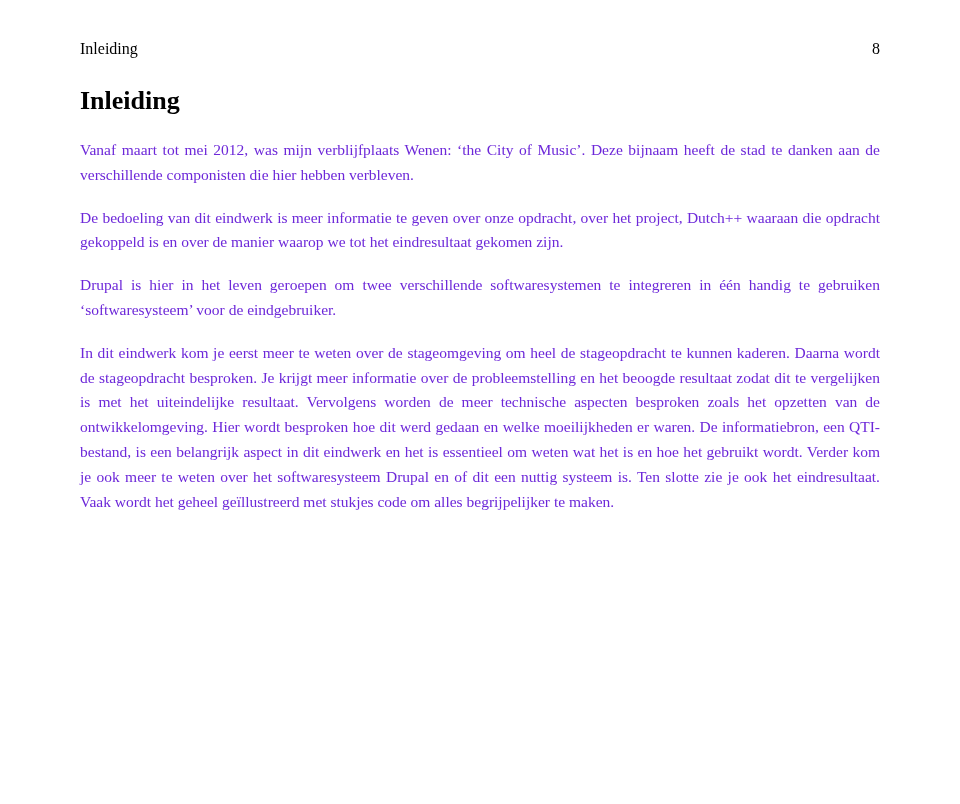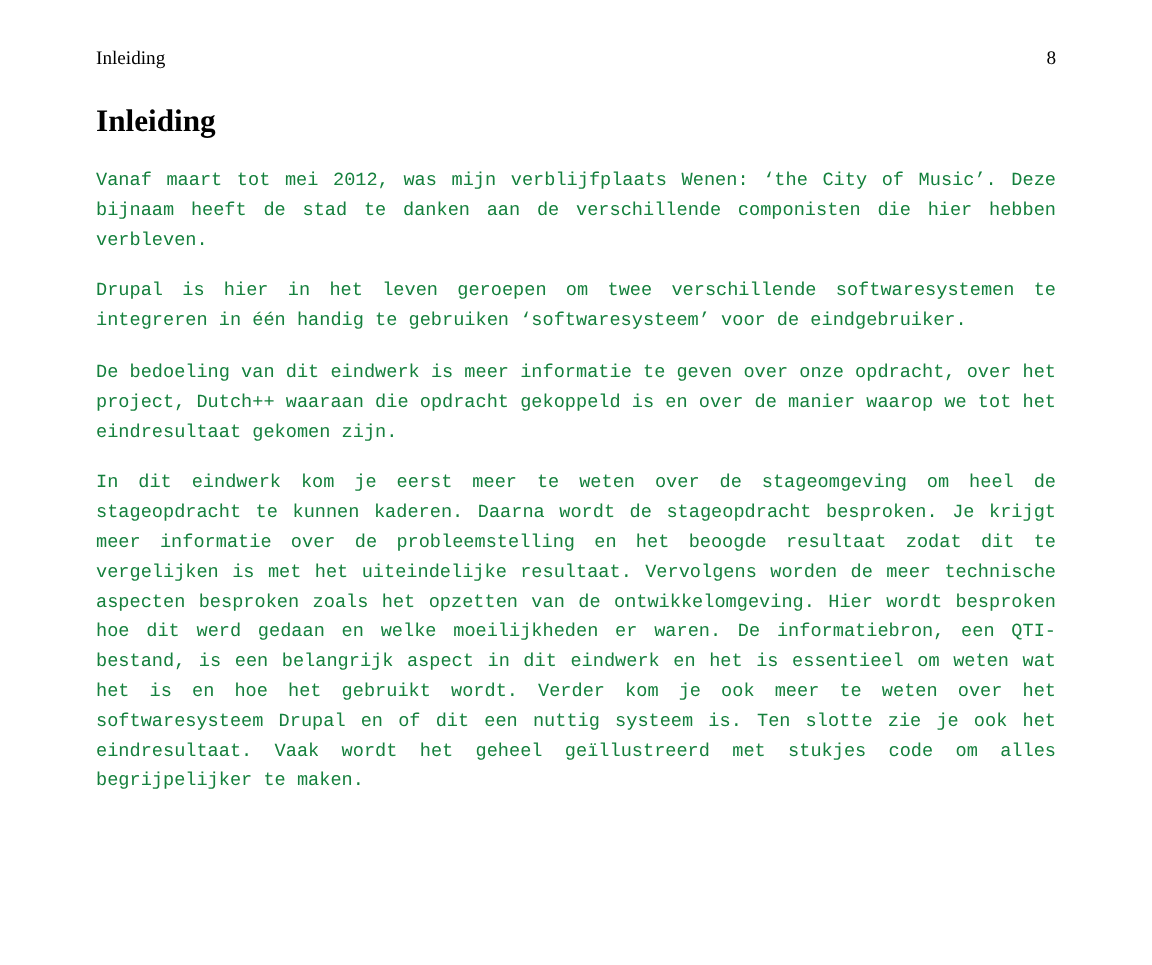--- a/index.html
+++ b/index.html
@@ -49,22 +49,22 @@
       font-family: "Times New Roman", Times, serif;
       margin-bottom: 22px;
       color: #000;
     }
 
     .paragraph {
       font-size: 15.5px;
       line-height: 1.6;
       text-align: justify;
       margin-bottom: 18px;
-      font-family: Liberation Mono, monospace;
-      color: #15803d;
+      font-family: Liberation Serif, serif;
+      color: #6d28d9;
     }
 
     .paragraph + .paragraph {
       margin-top: 0;
     }
   </style>
 </head>
 <body>
 
 <div class="page">
@@ -72,19 +72,19 @@
   <div class="page-header">
     <span class="header-title">Inleiding</span>
     <span class="header-page-number">8</span>
   </div>
 
   <h1 class="section-heading">Inleiding</h1>
 
   <p class="paragraph">Vanaf maart tot mei 2012, was mijn verblijfplaats Wenen: ‘the City of Music’. Deze bijnaam heeft de stad te danken aan de verschillende componisten die hier hebben verbleven.</p>
 
 
+  <p class="paragraph">De bedoeling van dit eindwerk is meer informatie te geven over onze opdracht, over het project, Dutch++ waaraan die opdracht gekoppeld is en over de manier waarop we tot het eindresultaat gekomen zijn.</p>
+
   <p class="paragraph">Drupal is hier in het leven geroepen om twee verschillende softwaresystemen te integreren in één handig te gebruiken ‘softwaresysteem’ voor de eindgebruiker.</p>
-
-  <p class="paragraph">De bedoeling van dit eindwerk is meer informatie te geven over onze opdracht, over het project, Dutch++ waaraan die opdracht gekoppeld is en over de manier waarop we tot het eindresultaat gekomen zijn.</p>
 
   <p class="paragraph">In dit eindwerk kom je eerst meer te weten over de stageomgeving om heel de stageopdracht te kunnen kaderen. Daarna wordt de stageopdracht besproken. Je krijgt meer informatie over de probleemstelling en het beoogde resultaat zodat dit te vergelijken is met het uiteindelijke resultaat. Vervolgens worden de meer technische aspecten besproken zoals het opzetten van de ontwikkelomgeving. Hier wordt besproken hoe dit werd gedaan en welke moeilijkheden er waren. De informatiebron, een QTI-bestand, is een belangrijk aspect in dit eindwerk en het is essentieel om weten wat het is en hoe het gebruikt wordt. Verder kom je ook meer te weten over het softwaresysteem Drupal en of dit een nuttig systeem is. Ten slotte zie je ook het eindresultaat. Vaak wordt het geheel geïllustreerd met stukjes code om alles begrijpelijker te maken.</p>
 
 </div>
 
 </body></html>

